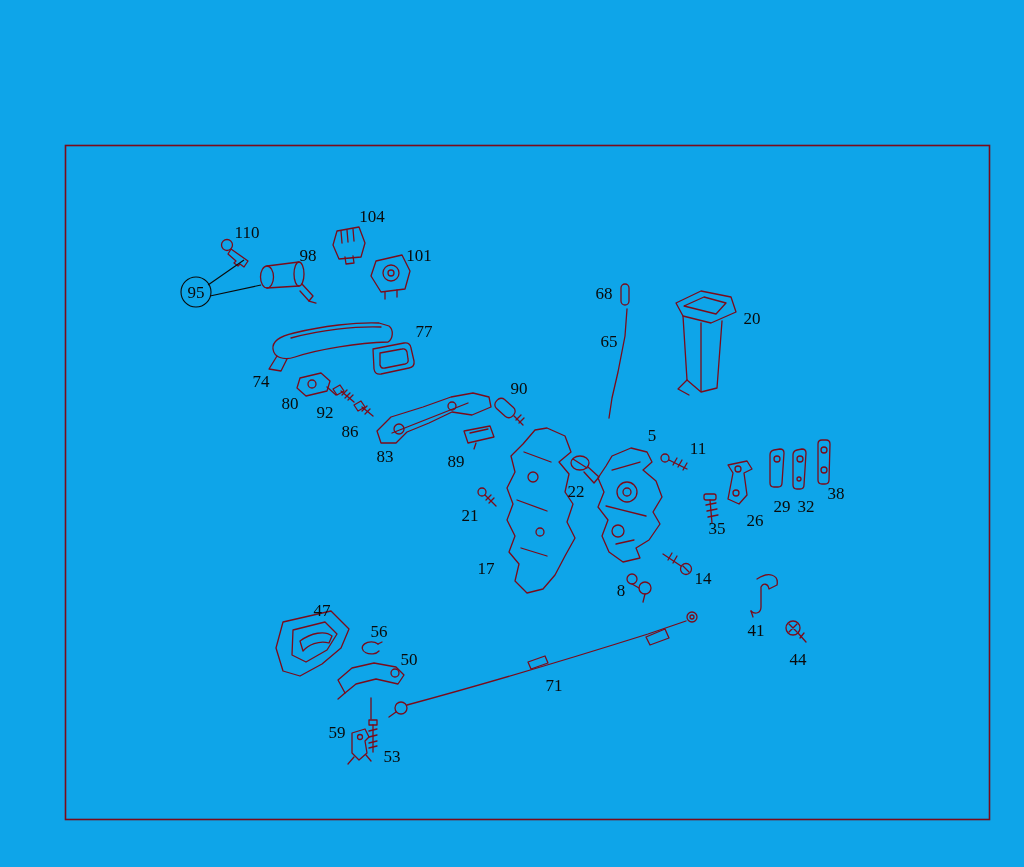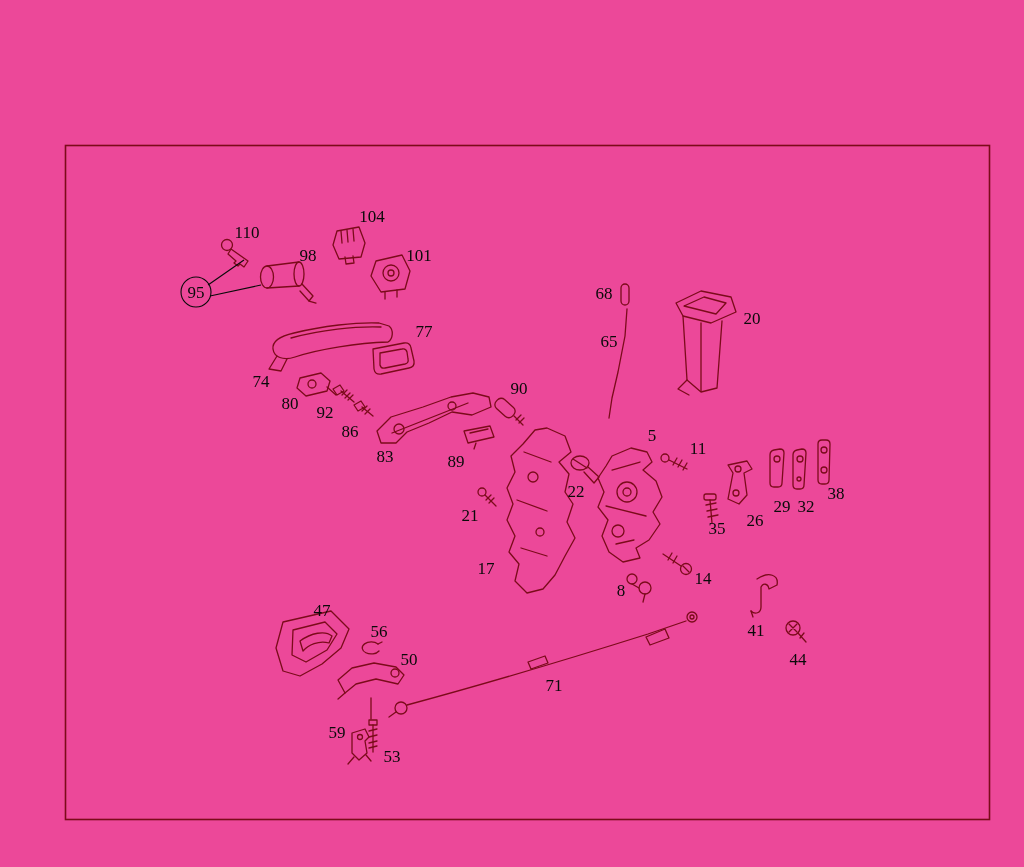--- a/index.html
+++ b/index.html
@@ -4,21 +4,21 @@
 <style>
   html, body {
     margin: 0;
     padding: 0;
     background: #ffffff;
   }
   .stage {
     position: relative;
     width: 1024px;
     height: 867px;
-    background: #ec4899;
+    background: #0ea5e9;
     overflow: hidden;
   }
   .stage svg {
     position: absolute;
     left: 0;
     top: 0;
   }
   .callouts text {
     font-family: "Liberation Serif", serif;
     font-size: 17px;

